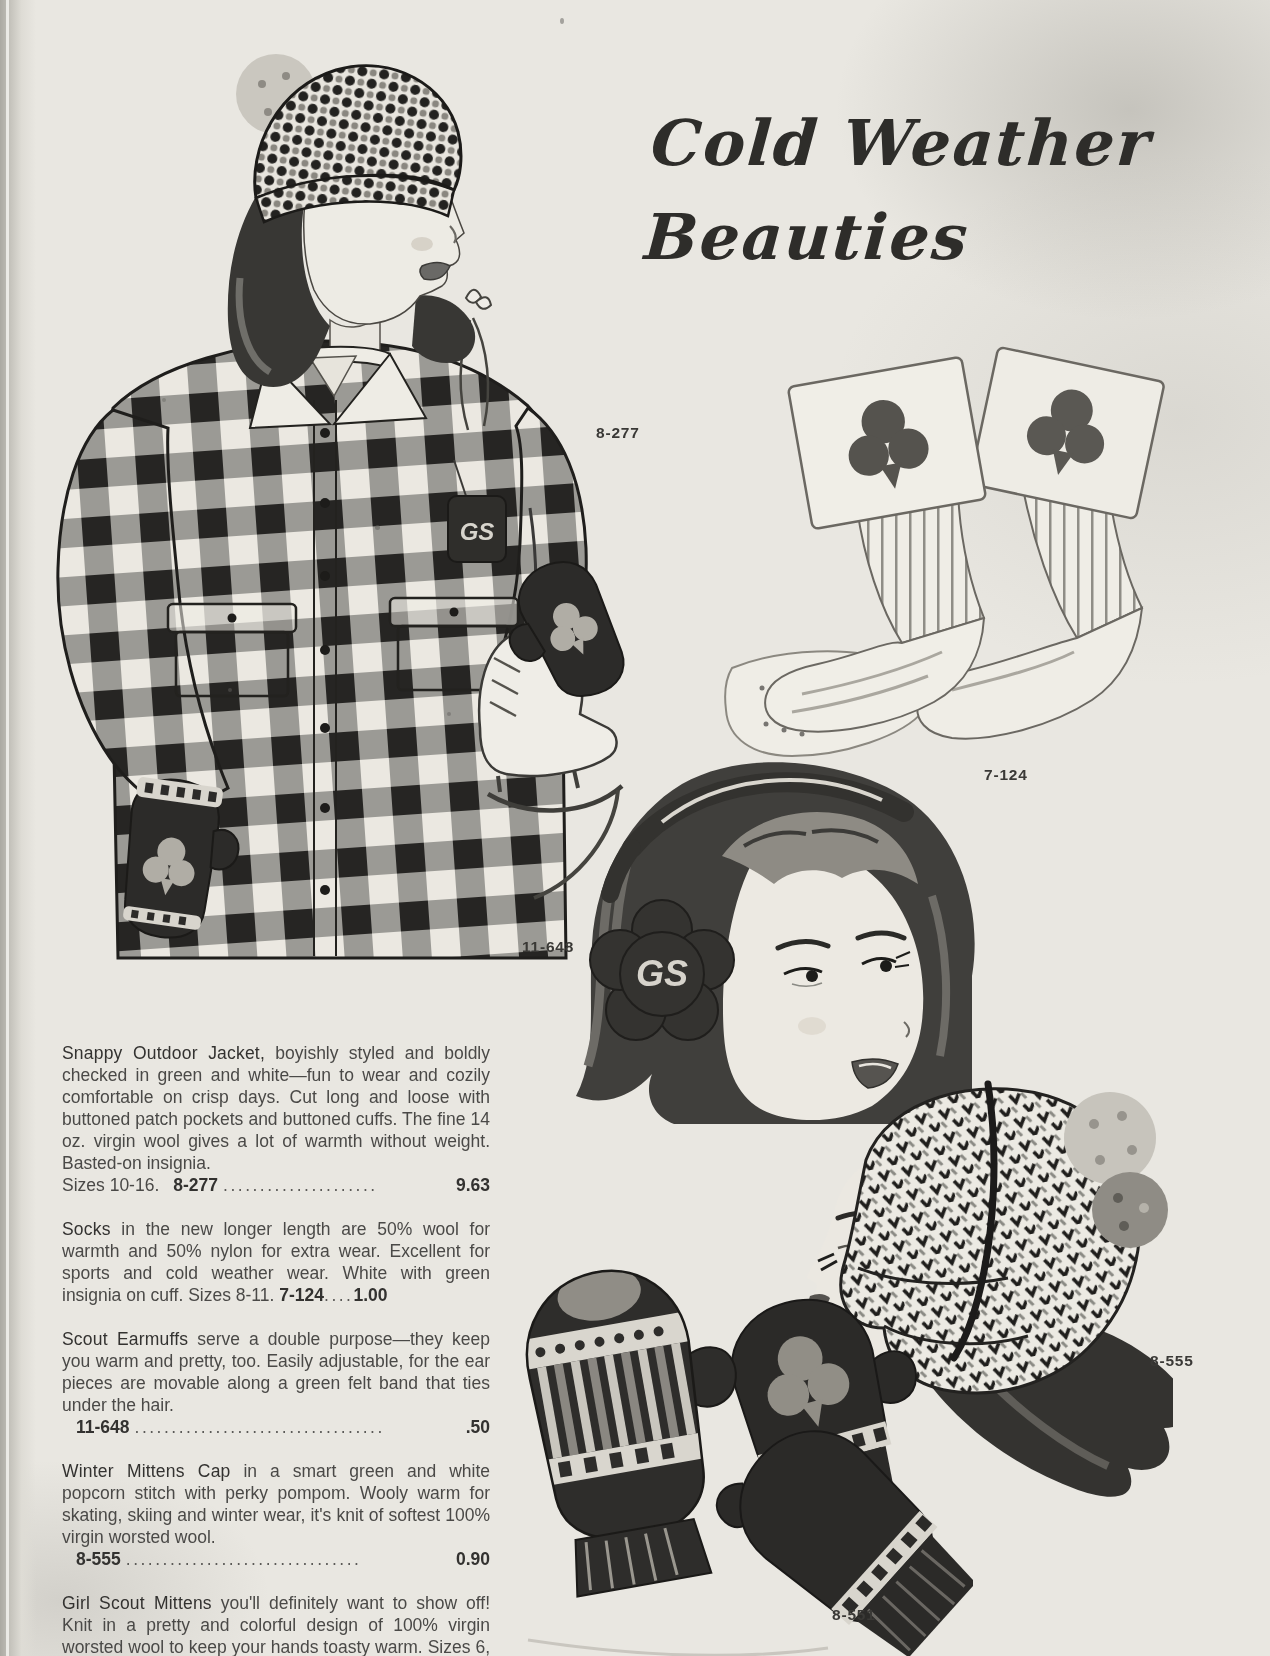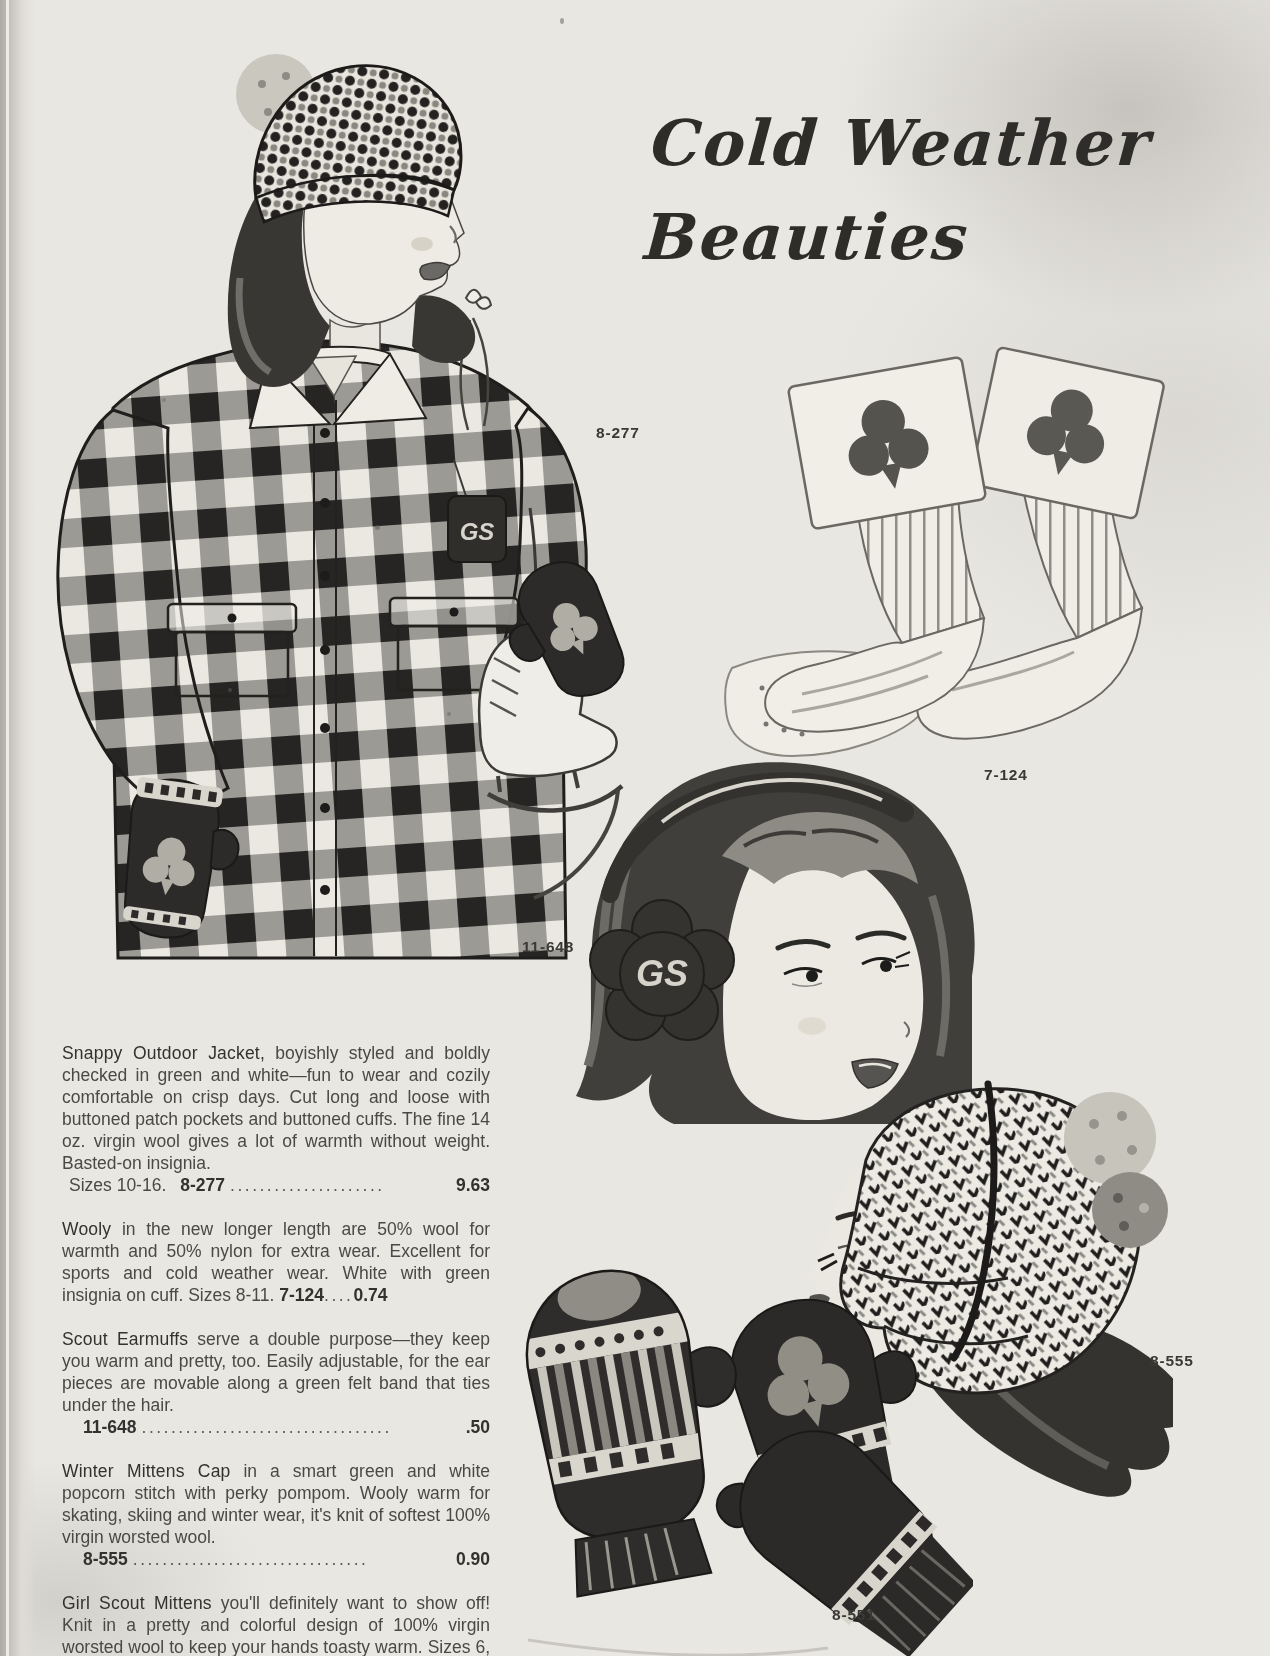--- a/index.html
+++ b/index.html
@@ -45,21 +45,21 @@
   .copy{
     position:absolute;left:62px;top:1042px;width:428px;z-index:3;
     font-size:17.5px;line-height:22px;color:var(--ink);
     text-align:justify;
   }
   .copy p{margin:0 0 22px 0;}
   .lead{font-weight:400;color:#333230;letter-spacing:.2px;}
   .code,.price{font-weight:700;color:#333230;white-space:nowrap;}
   .dots{color:#5b5a57;letter-spacing:2.5px;white-space:nowrap;}
   .leader-row{display:flex;align-items:baseline;width:100%;}
-  .leader-row .tail{margin-right:14px;margin-left:7px;}
+  .leader-row .tail{margin-right:14px;}
   .leader-row .code{margin-right:2px;}
   .leader-row .dots{flex:1 1 auto;overflow:hidden;margin:0 3px;}
   .inline-price{white-space:nowrap;}
   .speck{position:absolute;border-radius:50%;background:#5f5e5a;z-index:2;}
 </style>
 </head>
 <body>
 
 <div class="page">
 
@@ -424,21 +424,21 @@
   <div class="speck" style="left:162px;top:398px;width:4px;height:4px;opacity:.4"></div>
 
   <div class="copy">
     <p class="product"><b class="lead">Snappy Outdoor Jacket,</b><span> boyishly styled and boldly checked in green and white—fun to wear and cozily comfortable on crisp days. Cut long and loose with buttoned patch pockets and buttoned cuffs. The fine 14 oz. virgin wool gives a lot of warmth without weight. Basted-on insignia. </span><span class="leader-row">
           <span class="tail">Sizes 10-16.</span>
           <b class="code">8-277</b>
           <span class="dots">.....................</span>
           <b class="price">9.63</b>
         </span></p>
 
-    <p class="product"><b class="lead">Wooly</b><span> in the new longer length are 50% wool for warmth and 50% nylon for extra wear. Excellent for sports and cold weather wear. White with green insignia on cuff. Sizes 8-11. </span><span class="inline-price"><b class="code">7-124</b><span class="dots">....</span><b class="price">0.74</b></span></p>
+    <p class="product"><b class="lead">Socks</b><span> in the new longer length are 50% wool for warmth and 50% nylon for extra wear. Excellent for sports and cold weather wear. White with green insignia on cuff. Sizes 8-11. </span><span class="inline-price"><b class="code">7-124</b><span class="dots">....</span><b class="price">1.00</b></span></p>
 
     <p class="product"><b class="lead">Scout Earmuffs</b><span> serve a double purpose—they keep you warm and pretty, too. Easily adjustable, for the ear pieces are movable along a green felt band that ties under the hair. </span><span class="leader-row">
           <span class="tail"></span>
           <b class="code">11-648</b>
           <span class="dots">..................................</span>
           <b class="price">.50</b>
         </span></p>
 
     <p class="product"><b class="lead">Winter Mittens Cap</b><span> in a smart green and white popcorn stitch with perky pompom. Wooly warm for skating, skiing and winter wear, it's knit of softest 100% virgin worsted wool. </span><span class="leader-row">
           <span class="tail"></span>

